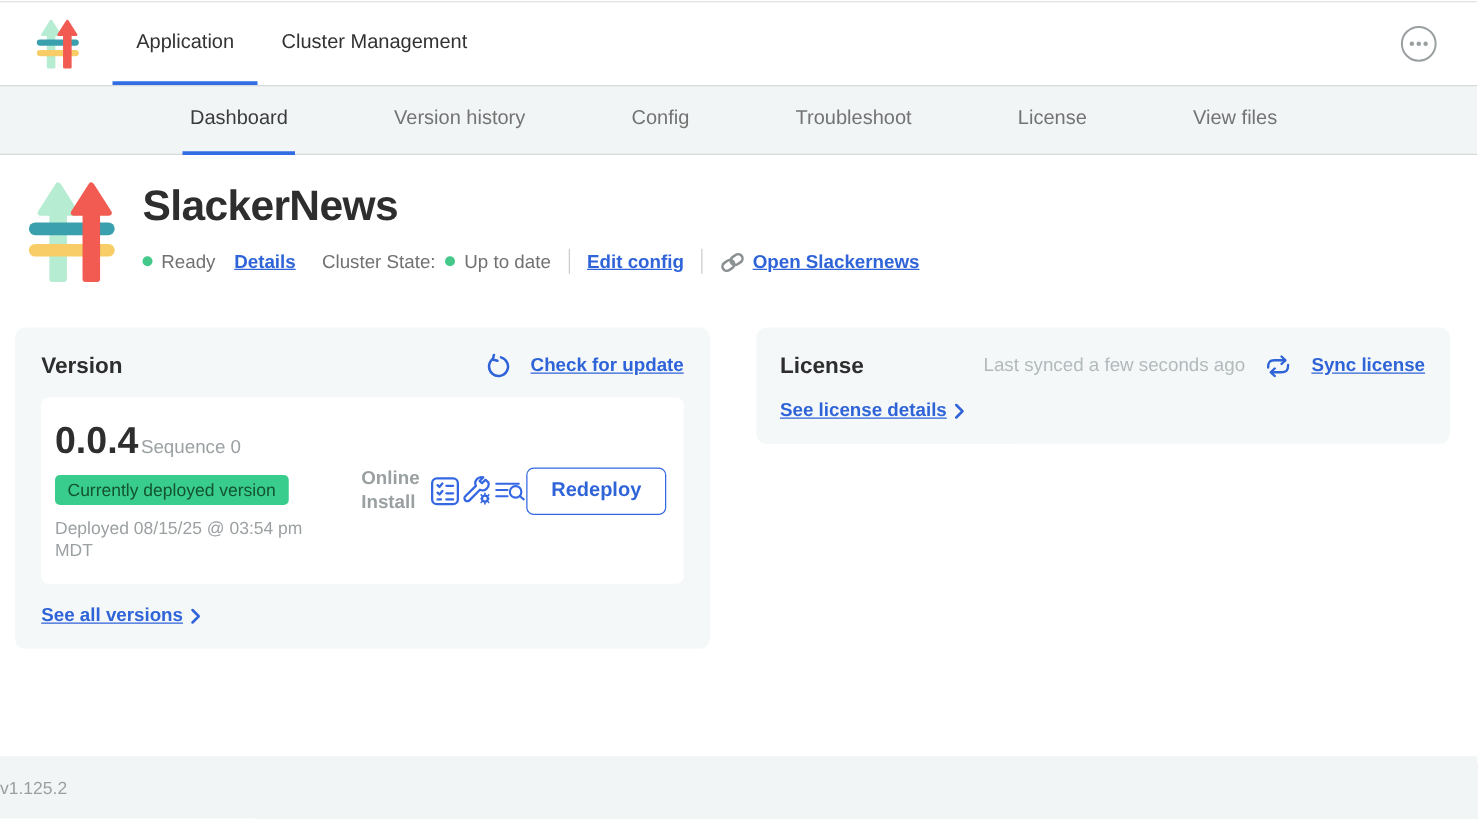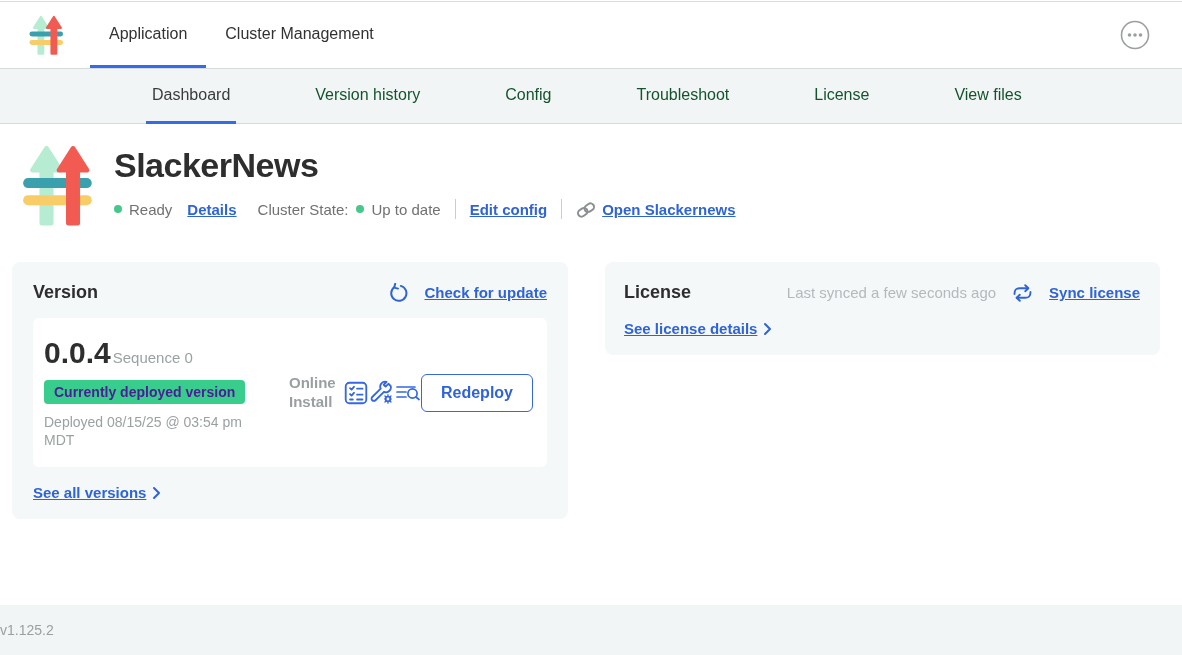--- a/index.html
+++ b/index.html
@@ -15,21 +15,21 @@
   .htabs { display:flex; align-items:stretch; }
   .htab { display:flex; align-items:center; padding:0 19px; font-size:16px; color:#323232;
           border-bottom:3px solid transparent; cursor:pointer; font-weight:500; }
   .htab.active { border-bottom-color:#326de6; }
   .header-right { margin-left:auto; display:flex; align-items:center; padding-right:32px; }
   .ellipsis-btn { width:30px; height:30px; cursor:pointer; }
 
   
   .subnav { display:flex; align-items:stretch; height:56px; background:#f2f5f6;
             border-top:1px solid #d6dadb; border-bottom:1px solid #d6dadb; padding-left:146px; }
-  .stab { display:flex; align-items:center; font-size:16px; color:#14532d; margin-right:73px;
+  .stab { display:flex; align-items:center; font-size:16px; color:#737373; margin-right:73px;
           border-bottom:3px solid transparent; margin-bottom:-1px; cursor:pointer; padding:0 6px; }
   .stab.active { color:#3b3b3b; border-bottom-color:#326de6; font-weight:500; }
 
   
   .hero { display:flex; padding:18px 0 0 20px; }
   .logo-lg { width:78px; height:86px; margin-right:16px; }
   .hero-main { padding-top:4px; }
   .app-title { font-size:34px; font-weight:700; letter-spacing:-0.5px; color:#2e2e2e; }
   .status-row { display:flex; align-items:center; margin-top:14px; font-size:15px; color:#717171; }
   .dot { width:8px; height:8px; border-radius:50%; background:#44c98b; margin-right:7px; }
@@ -48,22 +48,22 @@
   .card-head .right { margin-left:auto; display:flex; align-items:center; gap:16px; }
   .muted { color:#b3babc; font-size:15px; }
   .inner { background:#fff; border-radius:6px; margin-top:15px; }
 
   
   .v-inner { display:flex; align-items:center; padding:18px 12px 18px 11px; min-height:130px; }
   .v-left { width:226px; }
   .v-row1 { display:flex; align-items:baseline; gap:2px; }
   .v-number { font-size:30px; font-weight:700; color:#2e2e2e; }
   .v-seq { font-size:15px; color:#9ba1a3; }
-  .badge-green { display:inline-block; margin-top:10px; background:#38cc8d; color:#4c1d95;
-                 font-size:14px; font-weight:700; padding:4px 10px; border-radius:4px; }
+  .badge-green { display:inline-block; margin-top:10px; background:#38cc8d; color:#14532d;
+                 font-size:14px; font-weight:400; padding:4px 10px; border-radius:4px; }
   .v-deployed { margin-top:9px; font-size:14px; color:#9ba1a3; max-width:215px; line-height:1.3; }
   .v-right { display:flex; align-items:center; margin-left:auto; padding-right:2px; }
   .install-type { width:54px; font-size:15px; font-weight:600; color:#9aa0a2; line-height:1.25; }
   .icon-btn { width:26px; height:26px; cursor:pointer; display:flex; align-items:center; }
   .btn-outline { background:#fff; border:1.5px solid #3567e2; color:#2f63d8; font-weight:700;
                  font-size:16px; border-radius:6px; padding:9px 19px; cursor:pointer;
                  font-family:"Liberation Sans",sans-serif; }
   .card-footer-link { display:flex; align-items:center; gap:6px; margin-top:17px; font-size:15px; }
 
   

